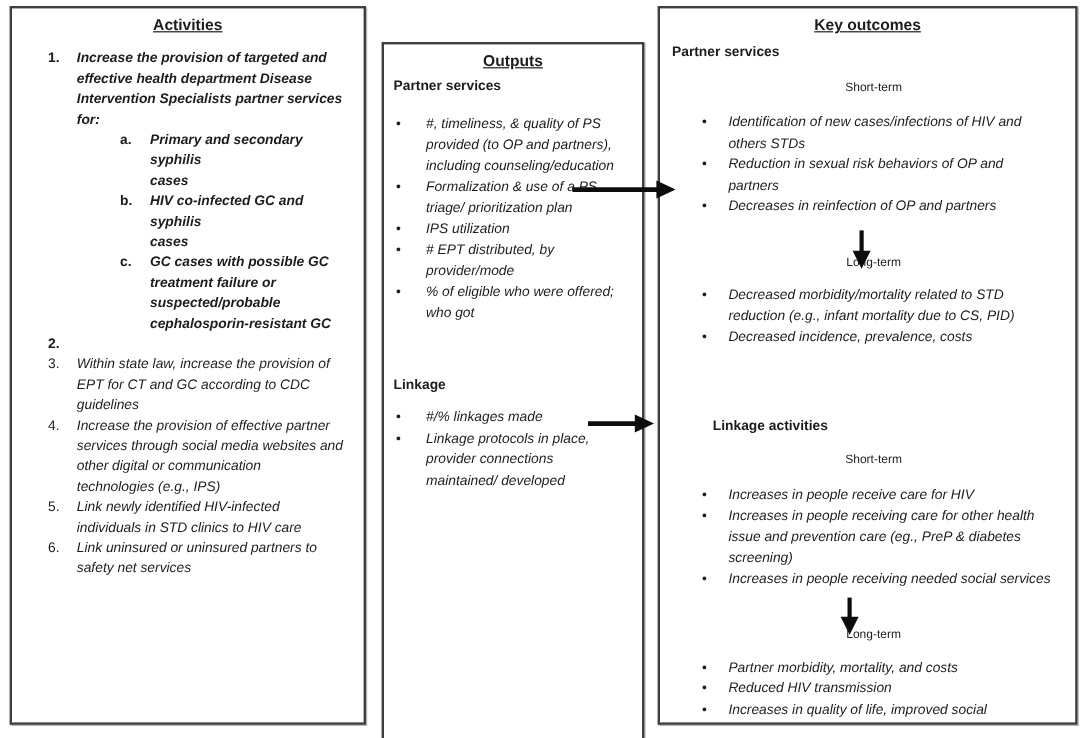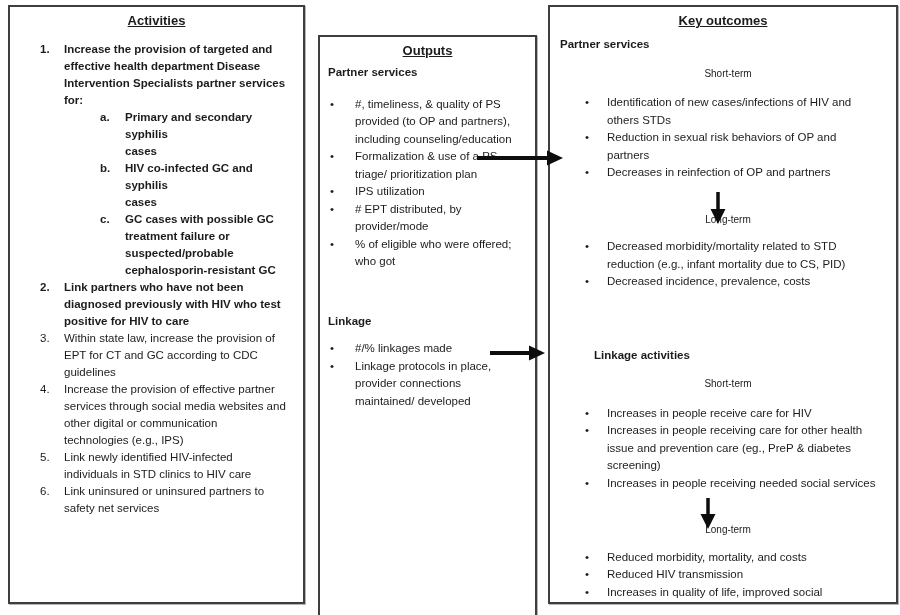--- a/index.html
+++ b/index.html
@@ -14,21 +14,21 @@
     box-sizing:border-box;height:599px;
   }
   .box.activities{left:8px;width:297px;}
   .box.outputs{left:318px;width:219px;margin-top:30px;}
   .box.keyoutcomes{left:548px;width:350px;}
   .box-title{
     padding-top:5px;text-align:center;font-size:13px;font-weight:700;
     text-decoration:underline;line-height:18px;
   }
   .b{font-weight:700;}
-  .txt{white-space:pre-line;}
+  .txt{white-space:pre-line;font-style:italic;}
   
   .a-list{margin-top:11px;font-size:11.5px;line-height:17px;}
   .a-row{display:flex;padding-left:30px;padding-right:12px;}
   .a-row .num{flex:none;width:24px;}
   .a-row.sub{padding-left:90px;}
   .a-row.sub .num{width:25px;}
   .a-row .txt{flex:1;}
   
   .o-heading{margin:4px 0 0 8px;font-size:11.5px;line-height:17.5px;font-weight:700;}
   .o-heading.second{margin-top:42px;}
@@ -79,23 +79,20 @@
       </div>
       <div class="a-row sub b">
         <span class="num">c.</span>
         <span class="txt">GC cases with possible GC
 treatment failure or
 suspected/probable
 cephalosporin-resistant GC</span>
       </div>
       <div class="a-row b">
         <span class="num">2.</span>
-        <span class="txt">Link partners who have not been
-diagnosed previously with HIV who test
-positive for HIV to care</span>
       </div>
       <div class="a-row">
         <span class="num">3.</span>
         <span class="txt">Within state law, increase the provision of
 EPT for CT and GC according to CDC
 guidelines</span>
       </div>
       <div class="a-row">
         <span class="num">4.</span>
         <span class="txt">Increase the provision of effective partner
@@ -210,21 +207,21 @@
       </div>
       <div class="k-row">
         <span class="blt">•</span>
         <span class="txt">Increases in people receiving needed social services</span>
       </div>
     </div>
     <div class="k-sub after-arrow">Long-term</div>
     <div class="k-list long">
       <div class="k-row">
         <span class="blt">•</span>
-        <span class="txt">Reduced morbidity, mortality, and costs</span>
+        <span class="txt">Partner morbidity, mortality, and costs</span>
       </div>
       <div class="k-row">
         <span class="blt">•</span>
         <span class="txt">Reduced HIV transmission</span>
       </div>
       <div class="k-row">
         <span class="blt">•</span>
         <span class="txt">Increases in quality of life, improved social</span>
       </div>
     </div>

